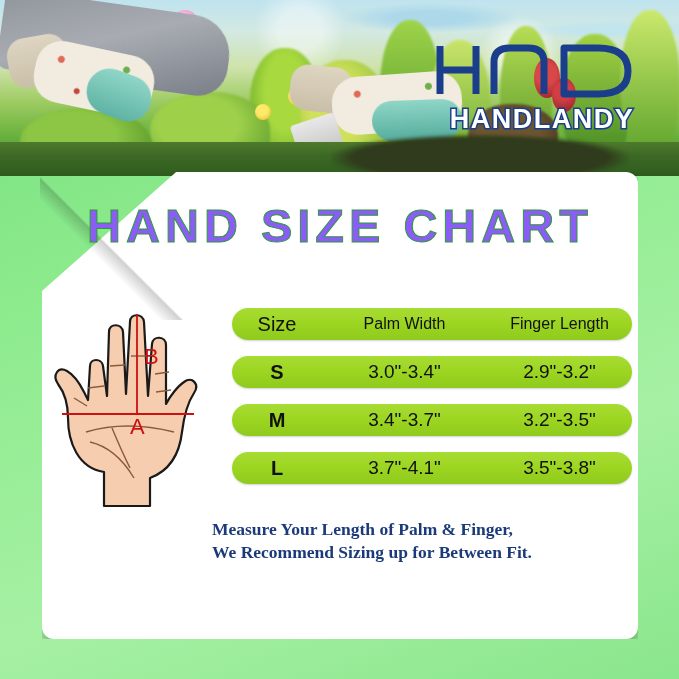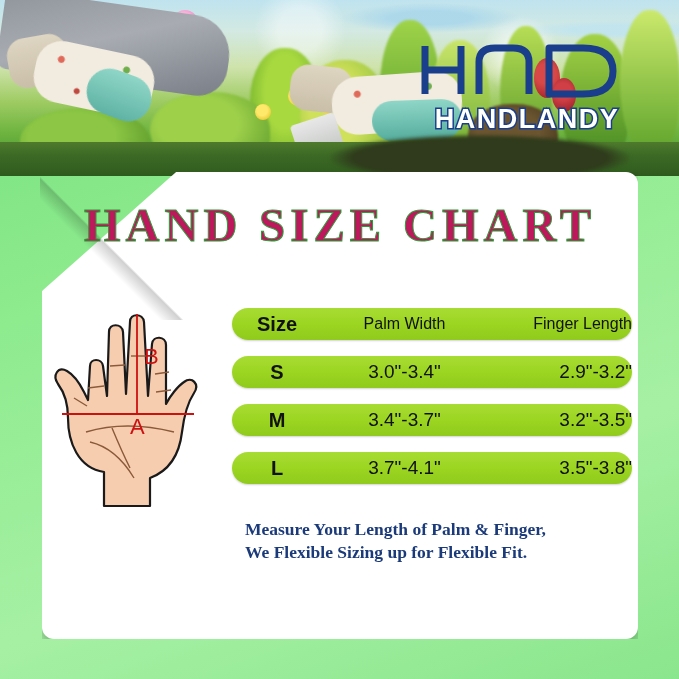--- a/index.html
+++ b/index.html
@@ -77,67 +77,67 @@
     clip-path:polygon(0% 25.5%, 22.5% 0%, 100% 0%, 100% 100%, 0% 100%);
   }
   
   .fold-shade{
     position:absolute;left:40px;top:170px;width:150px;height:150px;
     background:linear-gradient(225deg, rgba(0,0,0,0) 52%, rgba(0,0,0,.18) 53%, rgba(0,0,0,0) 60%);
     pointer-events:none;
   }
 
   
-  .logo{position:absolute;left:417px;top:38px;width:220px;height:100px;}
+  .logo{position:absolute;left:432px;top:38px;width:220px;height:100px;}
   .logo svg{display:block;}
 
   
   .title{
     position:absolute;left:42px;top:198px;width:596px;
     text-align:center;
-    color:#be185d;
-    font-family:Liberation Serif, serif;
+    color:#8b5cf6;
+    font-family:Liberation Sans, sans-serif;
     font-weight:bold;
     font-size:47px;
     letter-spacing:5px;
     -webkit-text-stroke:1px #2e9b3a;
   }
 
   
   .hand{position:absolute;left:38px;top:292px;width:186px;height:216px;}
 
   
   .table{position:absolute;left:232px;top:308px;width:400px;}
   .row{
     height:32px;margin-bottom:16px;border-radius:16px;
     background:linear-gradient(180deg,#a7dd33 0%,#9bd420 55%,#8fca1d 100%);
     display:flex;align-items:center;
     box-shadow:0 1px 2px rgba(0,0,0,.18);
   }
   .row .c1{width:90px;text-align:center;}
   .row .c2{width:165px;text-align:center;}
-  .row .c3{width:145px;text-align:right;}
+  .row .c3{width:145px;text-align:center;}
   .row span{
     color:#111;font-size:19px;font-family:"Liberation Sans",sans-serif;
   }
-  .row.header .c1 span{font-weight:bold;font-size:20px;margin-top:32px;}
+  .row.header .c1 span{font-weight:normal;font-size:20px;margin-top:32px;}
   .row.header .c2 span,.row.header .c3 span{font-weight:normal;font-size:16px;}
   .row.body .c1 span{font-weight:bold;font-size:20px;}
   .row.body .c2 span,.row.body .c3 span{font-weight:normal;font-size:19px;}
 
   
   .note{
     position:absolute;left:212px;top:518px;width:420px;
     color:#1b3a7a;
     font-family:"Liberation Serif", serif;
     font-weight:bold;
     font-size:17.5px;
     line-height:23px;
   }
-  .note div{white-space:nowrap;margin-left:33px;}
+  .note div{white-space:nowrap;}
 </style>
 </head>
 <body>
 
 <div id="root">
 
   <div class="bg-green"></div>
 
   <div class="photo">
     <div class="sky-blur"></div>
@@ -265,16 +265,16 @@
 
     <div class="row body">
       <div class="c1"><span>L</span></div>
       <div class="c2"><span>3.7"-4.1"</span></div>
       <div class="c3"><span>3.5"-3.8"</span></div>
     </div>
   </div>
 
   <div class="note">
     <div>Measure Your Length of Palm &amp; Finger,</div>
-    <div>We Flexible Sizing up for Flexible Fit.</div>
+    <div>We Recommend Sizing up for Between Fit.</div>
   </div>
 
 </div>
 
 </body></html>

